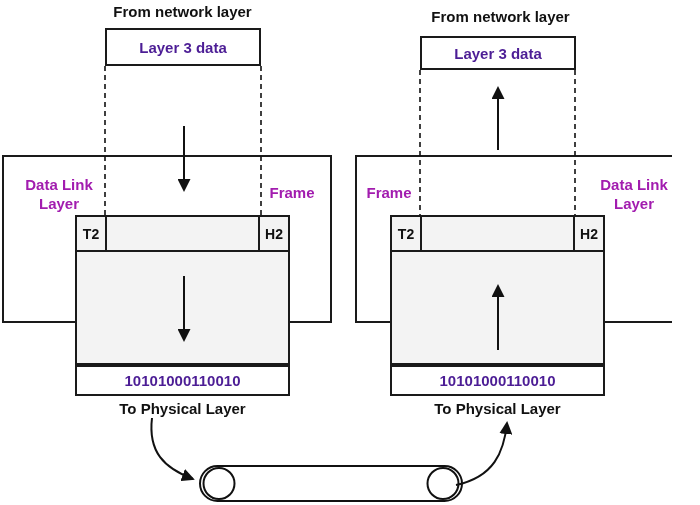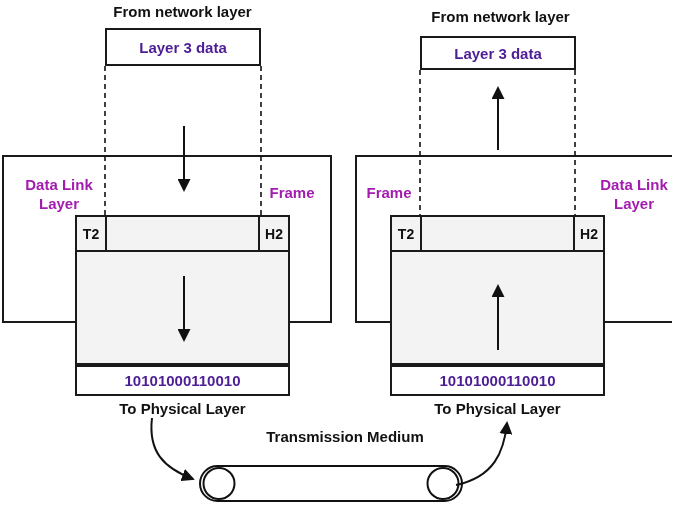--- a/index.html
+++ b/index.html
@@ -71,21 +71,20 @@
   <div class="frame-block" id="r-frameblock">
     <div class="frame-header">
       <span class="cell cell-t">T2</span>
       <span class="cell cell-h">H2</span>
     </div>
   </div>
 
   <div class="box" id="r-bits">10101000110010</div>
   <div class="txt" id="r-phys">To Physical Layer</div>
 
-  <div class="txt" id="medium-label">Transmission Medium</div>
 
   <svg class="overlay" width="700" height="505" viewBox="0 0 700 505">
     <defs>
       <marker id="ah" viewBox="0 0 10 10" refX="8.5" refY="5" markerWidth="6.5" markerHeight="6.5" orient="auto-start-reverse">
         <path d="M0,0 L10,5 L0,10 z" fill="#111"></path>
       </marker>
     </defs>
 
     <g stroke="#111" stroke-width="1.6" fill="none">
       <line x1="105" y1="66" x2="105" y2="215" stroke-dasharray="5 4"></line>

